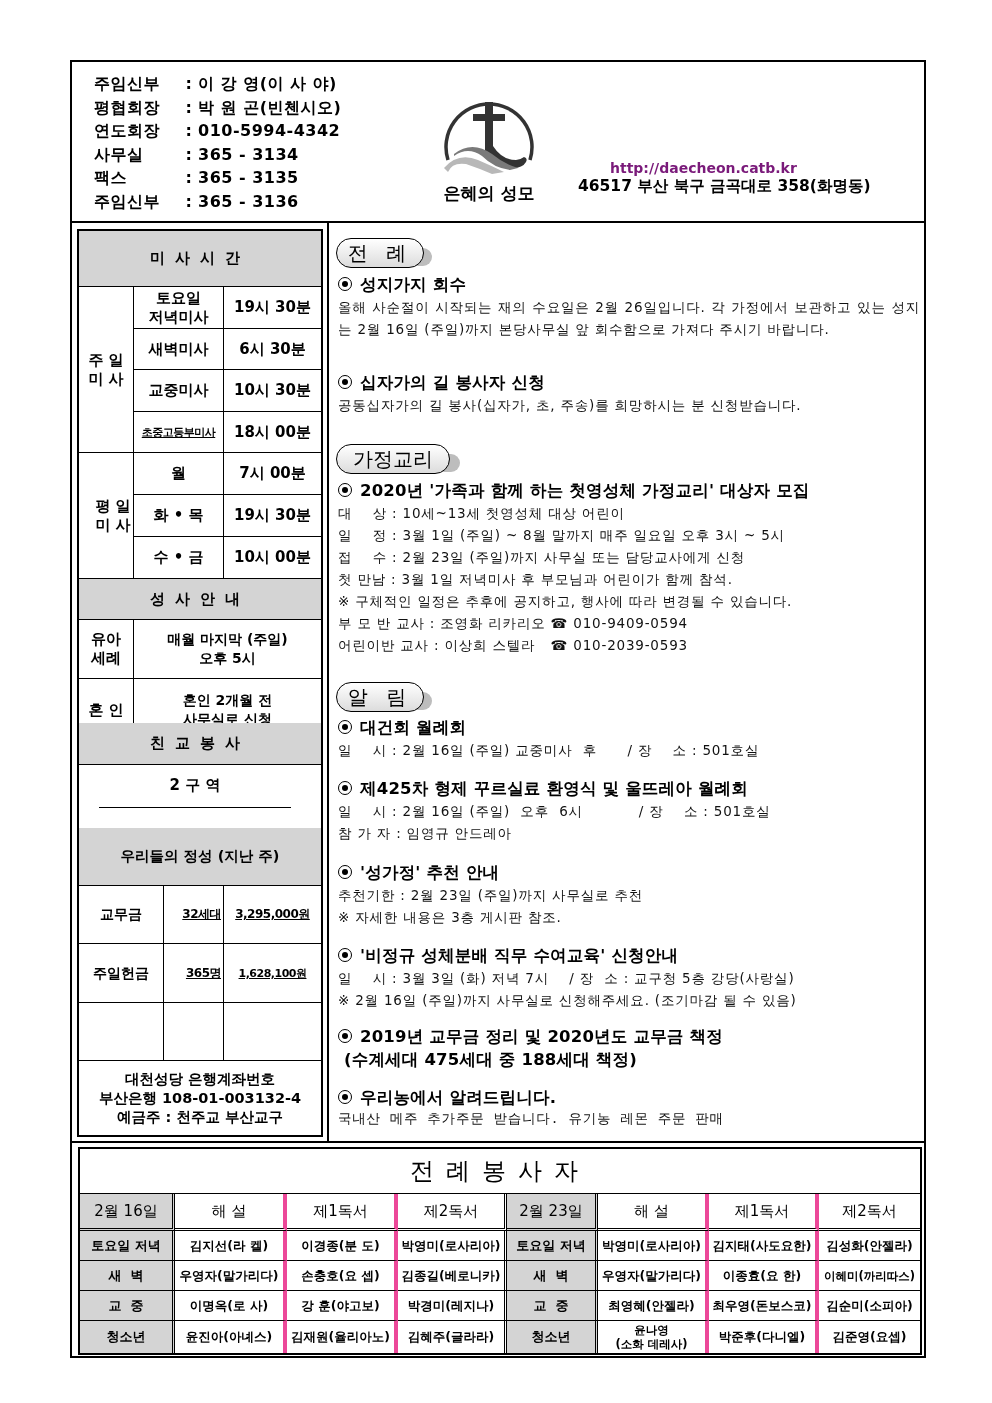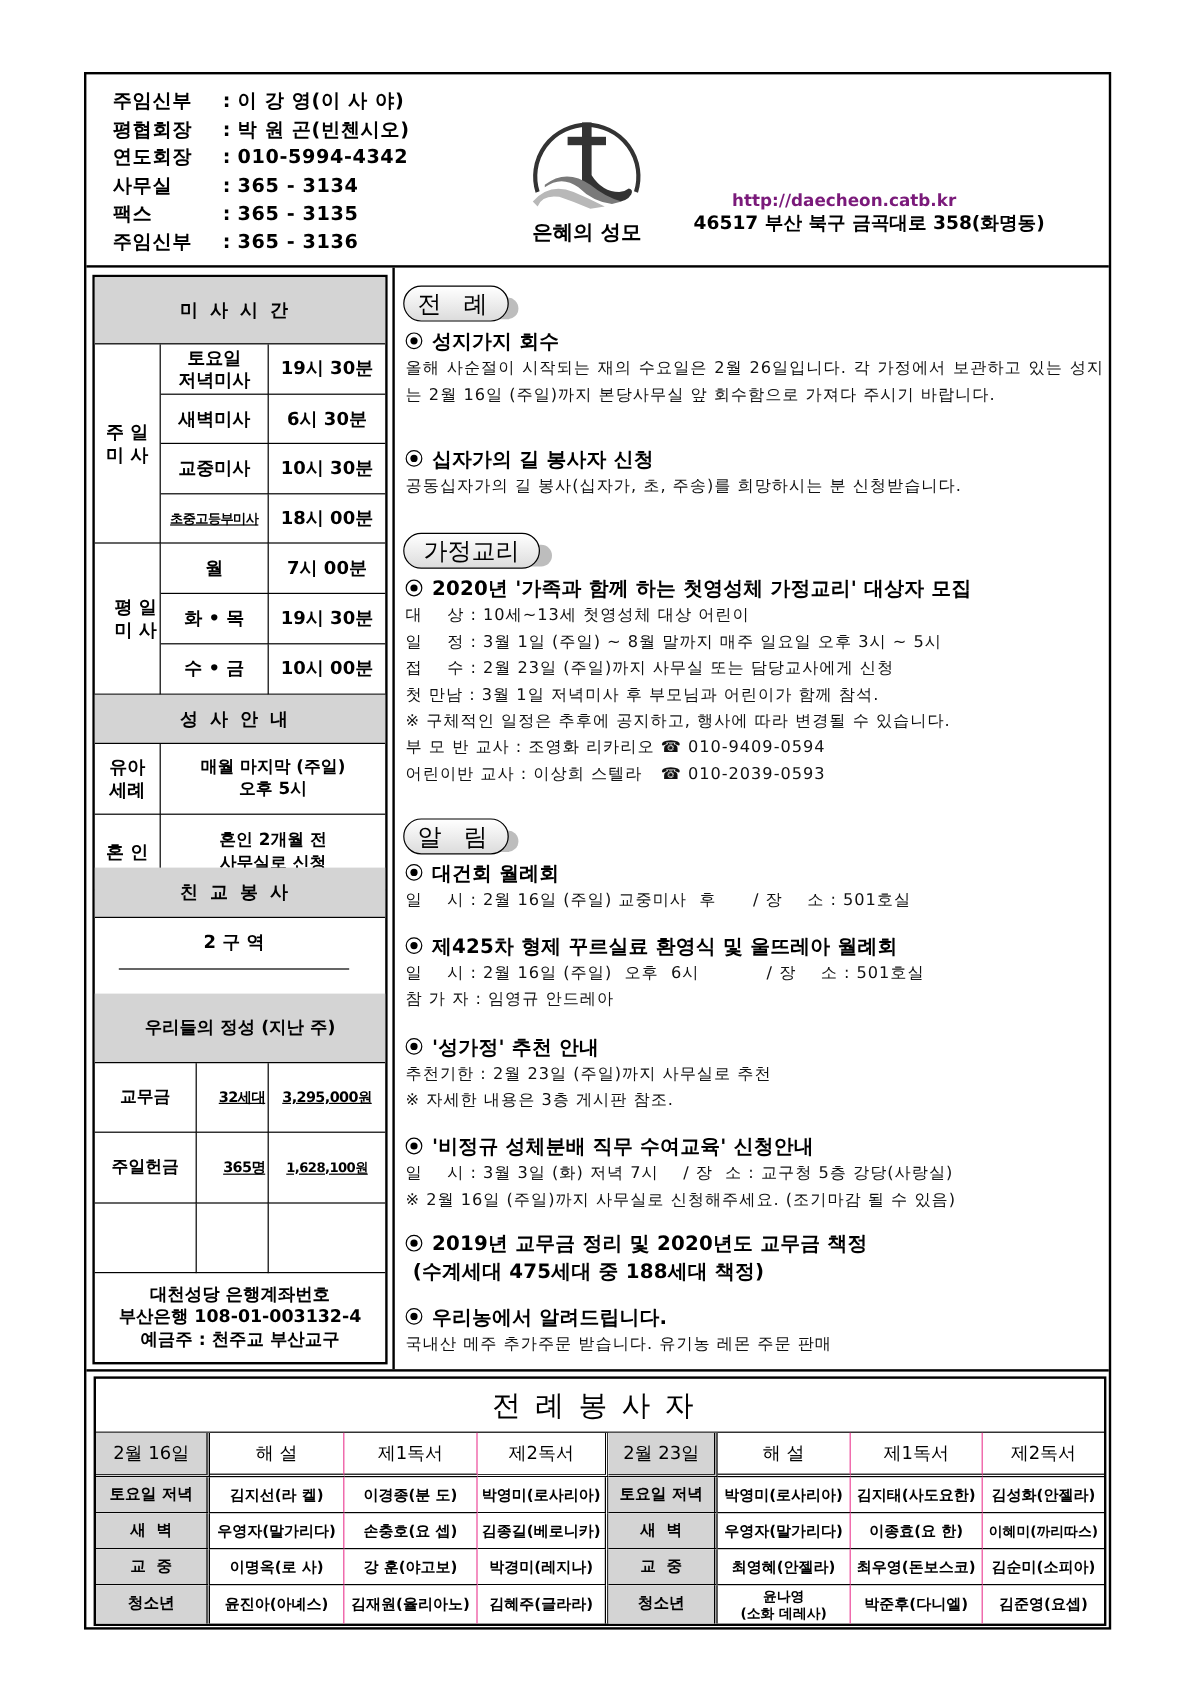--- a/index.html
+++ b/index.html
@@ -40,21 +40,21 @@
   .sec-badge .shadow { position: absolute; top: 10px; height: 18px; border-radius: 10px; background: #bdbdbd; z-index: 1; }
   .item-title { position: absolute; left: 4px; font-weight: bold; font-size: 16.5px; white-space: nowrap; letter-spacing: 0.2px; }
   .item-title .bullet { display: inline-block; width: 14px; height: 14px; border: 1.5px solid #000; border-radius: 50%; position: relative; margin-right: 8px; vertical-align: -1px; }
   .item-title .bullet::after { content: ""; position: absolute; left: 2.5px; top: 2.5px; width: 6px; height: 6px; border-radius: 50%; background: #000; }
   .item-text { position: absolute; left: 4px; font-size: 13.5px; line-height: 22px; white-space: nowrap; letter-spacing: 0.8px; color: #111; }
   .item-text.justify { white-space: normal; width: 582px; text-align: justify; }
 
   
   #bottom { position: absolute; left: 6px; top: 1085px; width: 844px; height: 208px; border: 2px solid #000; }
   #bt-title { position: absolute; left: 0; top: 0; width: 840px; height: 45px; border-bottom: 1.5px solid #000; display: flex; align-items: center; justify-content: center; font-size: 24px; letter-spacing: 12px; }
-  .bt-cell { position: absolute; display: flex; align-items: center; justify-content: center; text-align: center; border-right: 1px solid #ec4899; border-bottom: 1px solid #000; font-size: 12.5px; font-weight: bold; line-height: 14px; }
+  .bt-cell { position: absolute; display: flex; align-items: center; justify-content: center; text-align: center; border-right: 4px solid #ec4899; border-bottom: 1px solid #000; font-size: 12.5px; font-weight: bold; line-height: 14px; }
   .bt-hdr { font-weight: normal; font-size: 15px; }
   .bt-gray { background: #d4d4d4; }
   .bt-date { font-size: 15px; font-weight: normal; }
   .bt-dbl-r { border-right: 3px double #000; }
   .bt-dbl-b { border-bottom: 3px double #000; }
 </style>
 </head>
 <body>
 
 <div id="frame">
@@ -208,21 +208,21 @@
     <div class="item-text" style="top:676px; white-space:pre;">※ 자세한 내용은 3층 게시판 참조.</div>
 
     <div class="item-title" style="top:715px;"><span class="bullet"></span><span>'비정규 성체분배 직무 수여교육' 신청안내</span></div>
     <div class="item-text" style="top:737px; white-space:pre;">일    시 : 3월 3일 (화) 저녁 7시    / 장  소 : 교구청 5층 강당(사랑실)</div>
     <div class="item-text" style="top:759px; white-space:pre;">※ 2월 16일 (주일)까지 사무실로 신청해주세요. (조기마감 될 수 있음)</div>
 
     <div class="item-title" style="top:796px;"><span class="bullet"></span><span>2019년 교무금 정리 및 2020년도 교무금 책정</span></div>
     <div class="item-title" style="top:819px; white-space:pre;"> (수계세대 475세대 중 188세대 책정)</div>
 
     <div class="item-title" style="top:857px;"><span class="bullet"></span><span>우리농에서 알려드립니다.</span></div>
-    <div class="item-text" style="top:879px;">국내산 메주 추가주문 받습니다. 유기농 레몬 주문 판매</div>
+    <div class="item-text" style="top:879px;font-family:Liberation Mono, monospace;">국내산 메주 추가주문 받습니다. 유기농 레몬 주문 판매</div>
   </div>
 
   <div id="bottom">
     <div id="bt-title">전례봉사자</div>
 
     <div class="bt-cell bt-gray bt-date bt-dbl-r bt-dbl-b" style="left:0; top:45px; width:95px; height:37px;">2월 16일</div>
     <div class="bt-cell bt-hdr bt-dbl-b" style="left:95px; top:45px; width:112px; height:37px;">해 설</div>
     <div class="bt-cell bt-hdr bt-dbl-b" style="left:207px; top:45px; width:111px; height:37px;">제1독서</div>
     <div class="bt-cell bt-hdr bt-dbl-b bt-dbl-r" style="left:318px; top:45px; width:109px; height:37px;">제2독서</div>
 

